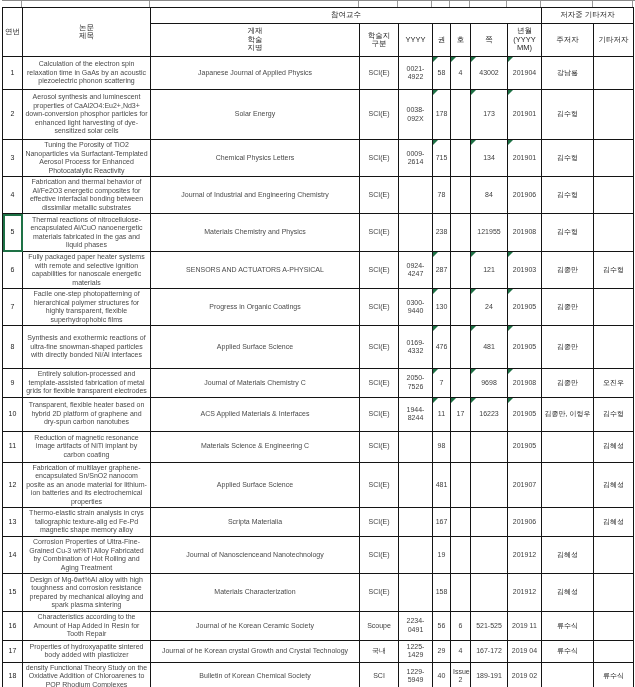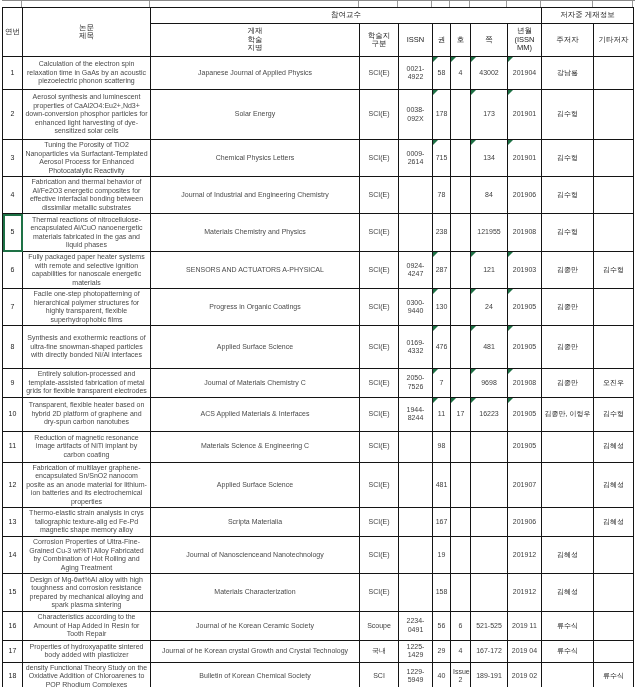--- a/index.html
+++ b/index.html
@@ -60,34 +60,34 @@
         <col style="width:34px">
       <col style="width:52px">
         <col style="width:40px">
     </colgroup>
     <thead>
       <tr style="height:16px">
         <th rowspan="2" style="height:49px">연번</th>
         <th rowspan="2">논문
 제목</th>
         <th colspan="7">참여교수</th>
-        <th colspan="2">저자중 게재정보</th>
+        <th colspan="2">저자중 기타저자</th>
       </tr>
       <tr style="height:33px">
         <th>게재
 학술
 지명</th>
         <th>학술지
 구분</th>
-        <th>ISSN</th>
+        <th>YYYY</th>
         <th>권</th>
         <th>호</th>
         <th>쪽</th>
         <th>년월
-(ISSN
+(YYYY
 MM)</th>
         <th>주저자</th>
         <th>기타저자</th>
       </tr>
     </thead>
     <tbody id="rows">
         <tr style="height: 33px;">
           <td class="ko num">1</td>
           <td class="title-cell">Calculation of the electron spin relaxation time in GaAs by an acoustic piezoelectric phonon scattering</td>
           <td class="journal-cell">Japanese Journal of Applied Physics</td>

